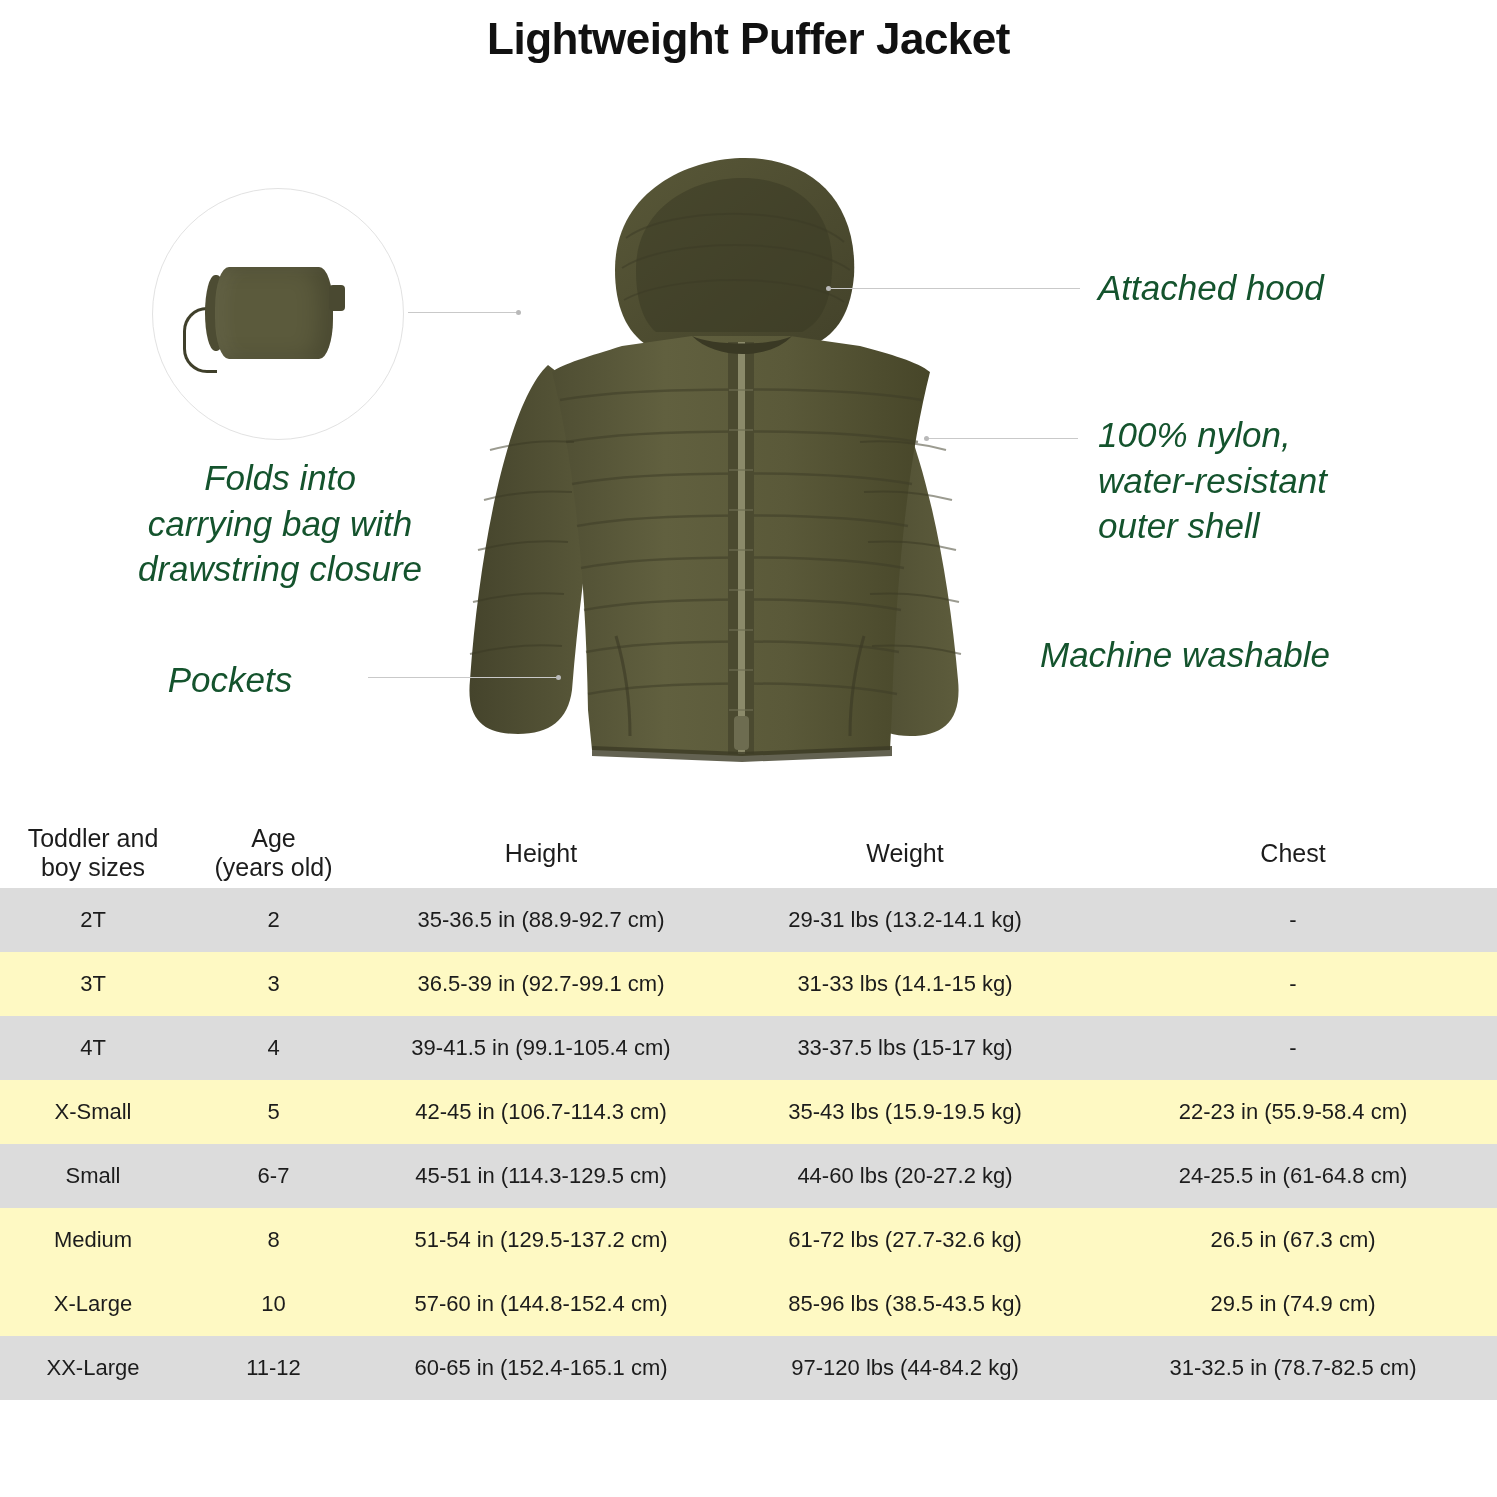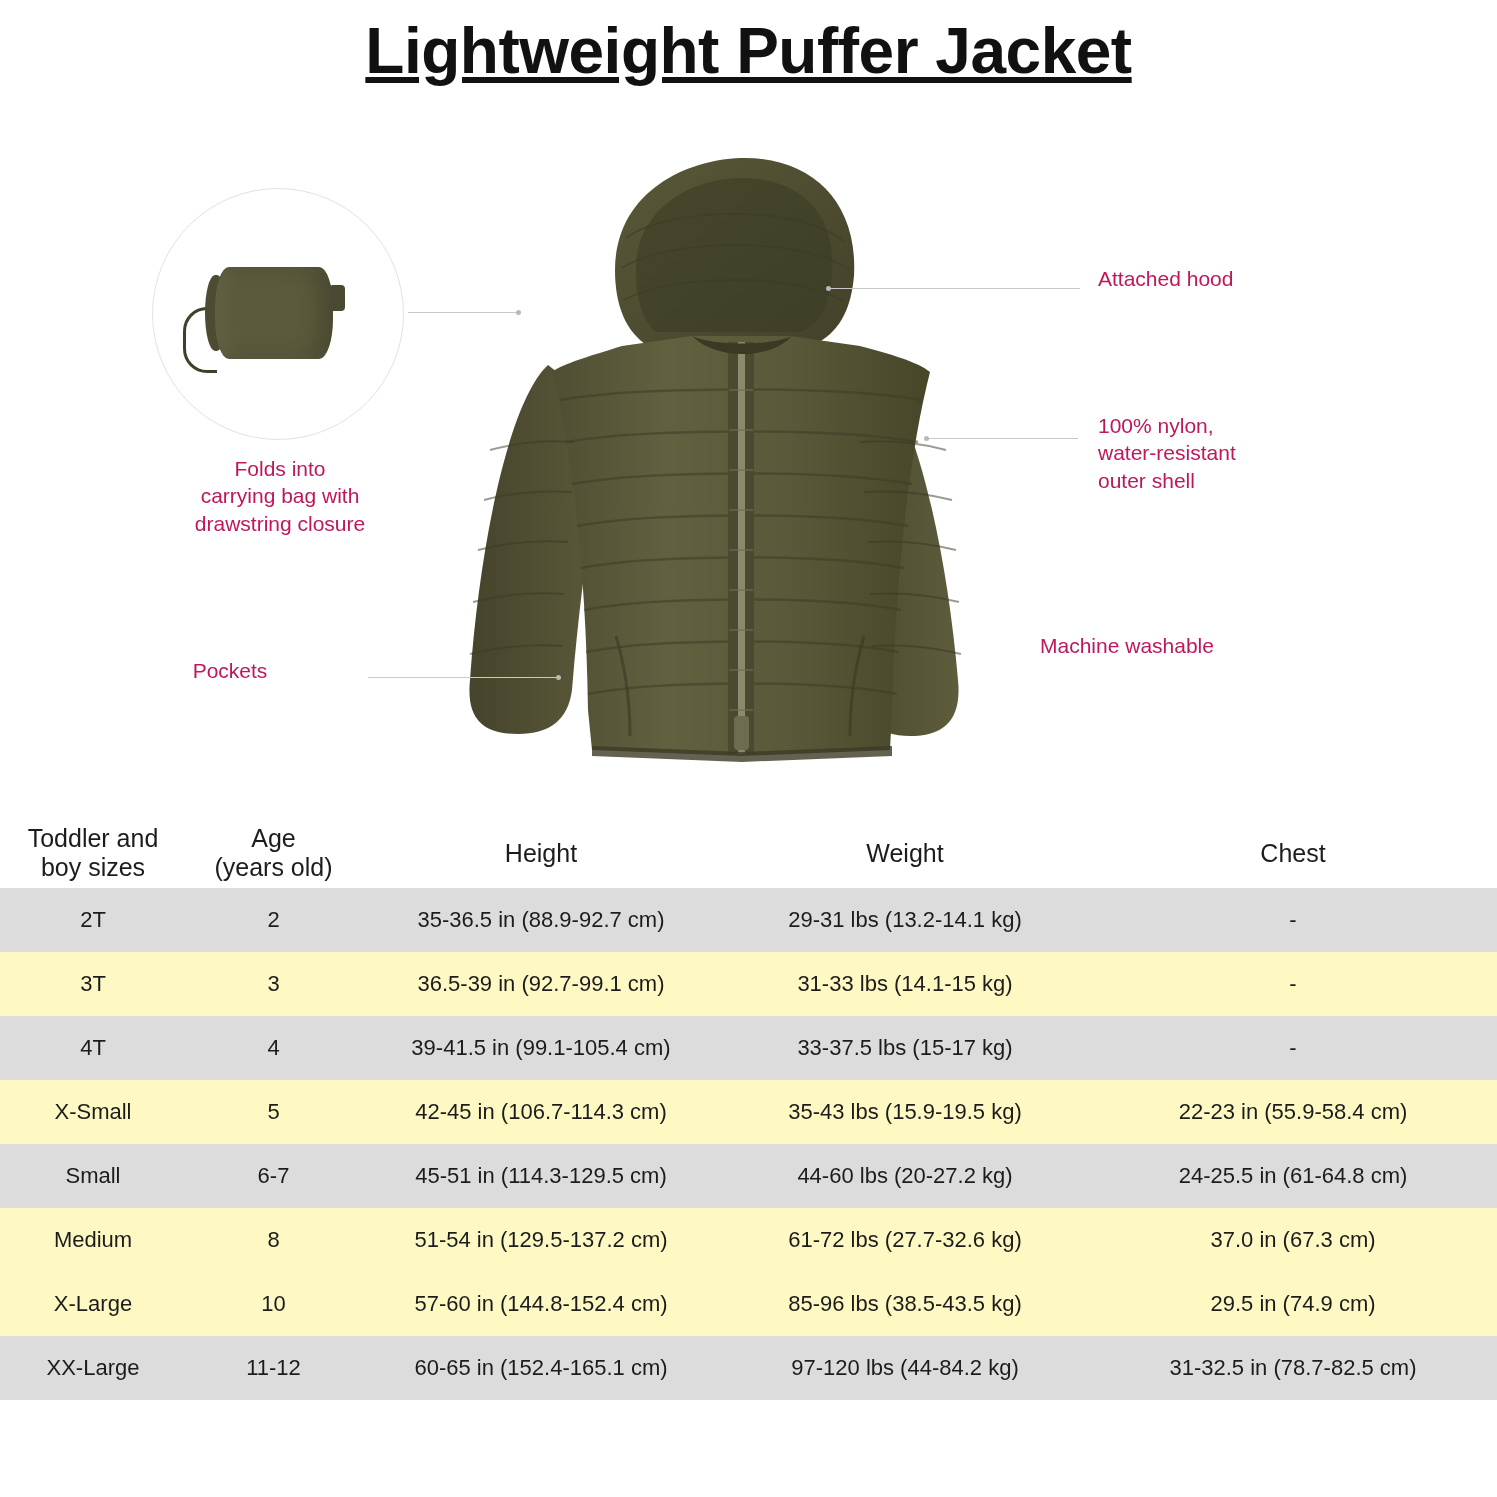--- a/index.html
+++ b/index.html
@@ -13,25 +13,24 @@
     overflow: hidden;
     position: relative;
   }
 
   
   .title {
     position: absolute;
     left: 0; top: 14px;
     width: 1497px;
     text-align: center;
-    font-size: 64px;
+    font-size: 44px;
     font-weight: bold;
     letter-spacing: -0.5px;
     color: #111111;
-    text-decoration: underline;
   }
 
   
   .hero {
     position: absolute;
     left: 0; top: 140px;
     width: 1497px;
     height: 660px;
   }
 
@@ -88,23 +87,24 @@
     border-radius: 50%;
     background: #b9b9b9;
   }
 
   
   .jacket { position: absolute; left: 440px; top: 10px; width: 600px; height: 640px; }
 
   
   .callout {
     position: absolute;
-    font-size: 21px;
+    font-size: 35px;
     line-height: 1.3;
-    color: #be185d;
+    color: #14532d;
+    font-style: italic;
   }
   .callout.center { text-align: center; }
   .callout.right { text-align: center; }
 
   
   .table-wrap {
     position: absolute;
     left: 0; top: 818px;
     width: 1497px;
   }
@@ -305,21 +305,21 @@
         <td>6-7</td>
         <td>45-51 in (114.3-129.5 cm)</td>
         <td>44-60 lbs (20-27.2 kg)</td>
         <td>24-25.5 in (61-64.8 cm)</td>
       </tr>
       <tr class="plain">
         <td>Medium</td>
         <td>8</td>
         <td>51-54 in (129.5-137.2 cm)</td>
         <td>61-72 lbs (27.7-32.6 kg)</td>
-        <td>37.0 in (67.3 cm)</td>
+        <td>26.5 in (67.3 cm)</td>
       </tr>
       <tr class="plain">
         <td>X-Large</td>
         <td>10</td>
         <td>57-60 in (144.8-152.4 cm)</td>
         <td>85-96 lbs (38.5-43.5 kg)</td>
         <td>29.5 in (74.9 cm)</td>
       </tr>
       <tr class="shade">
         <td>XX-Large</td>

